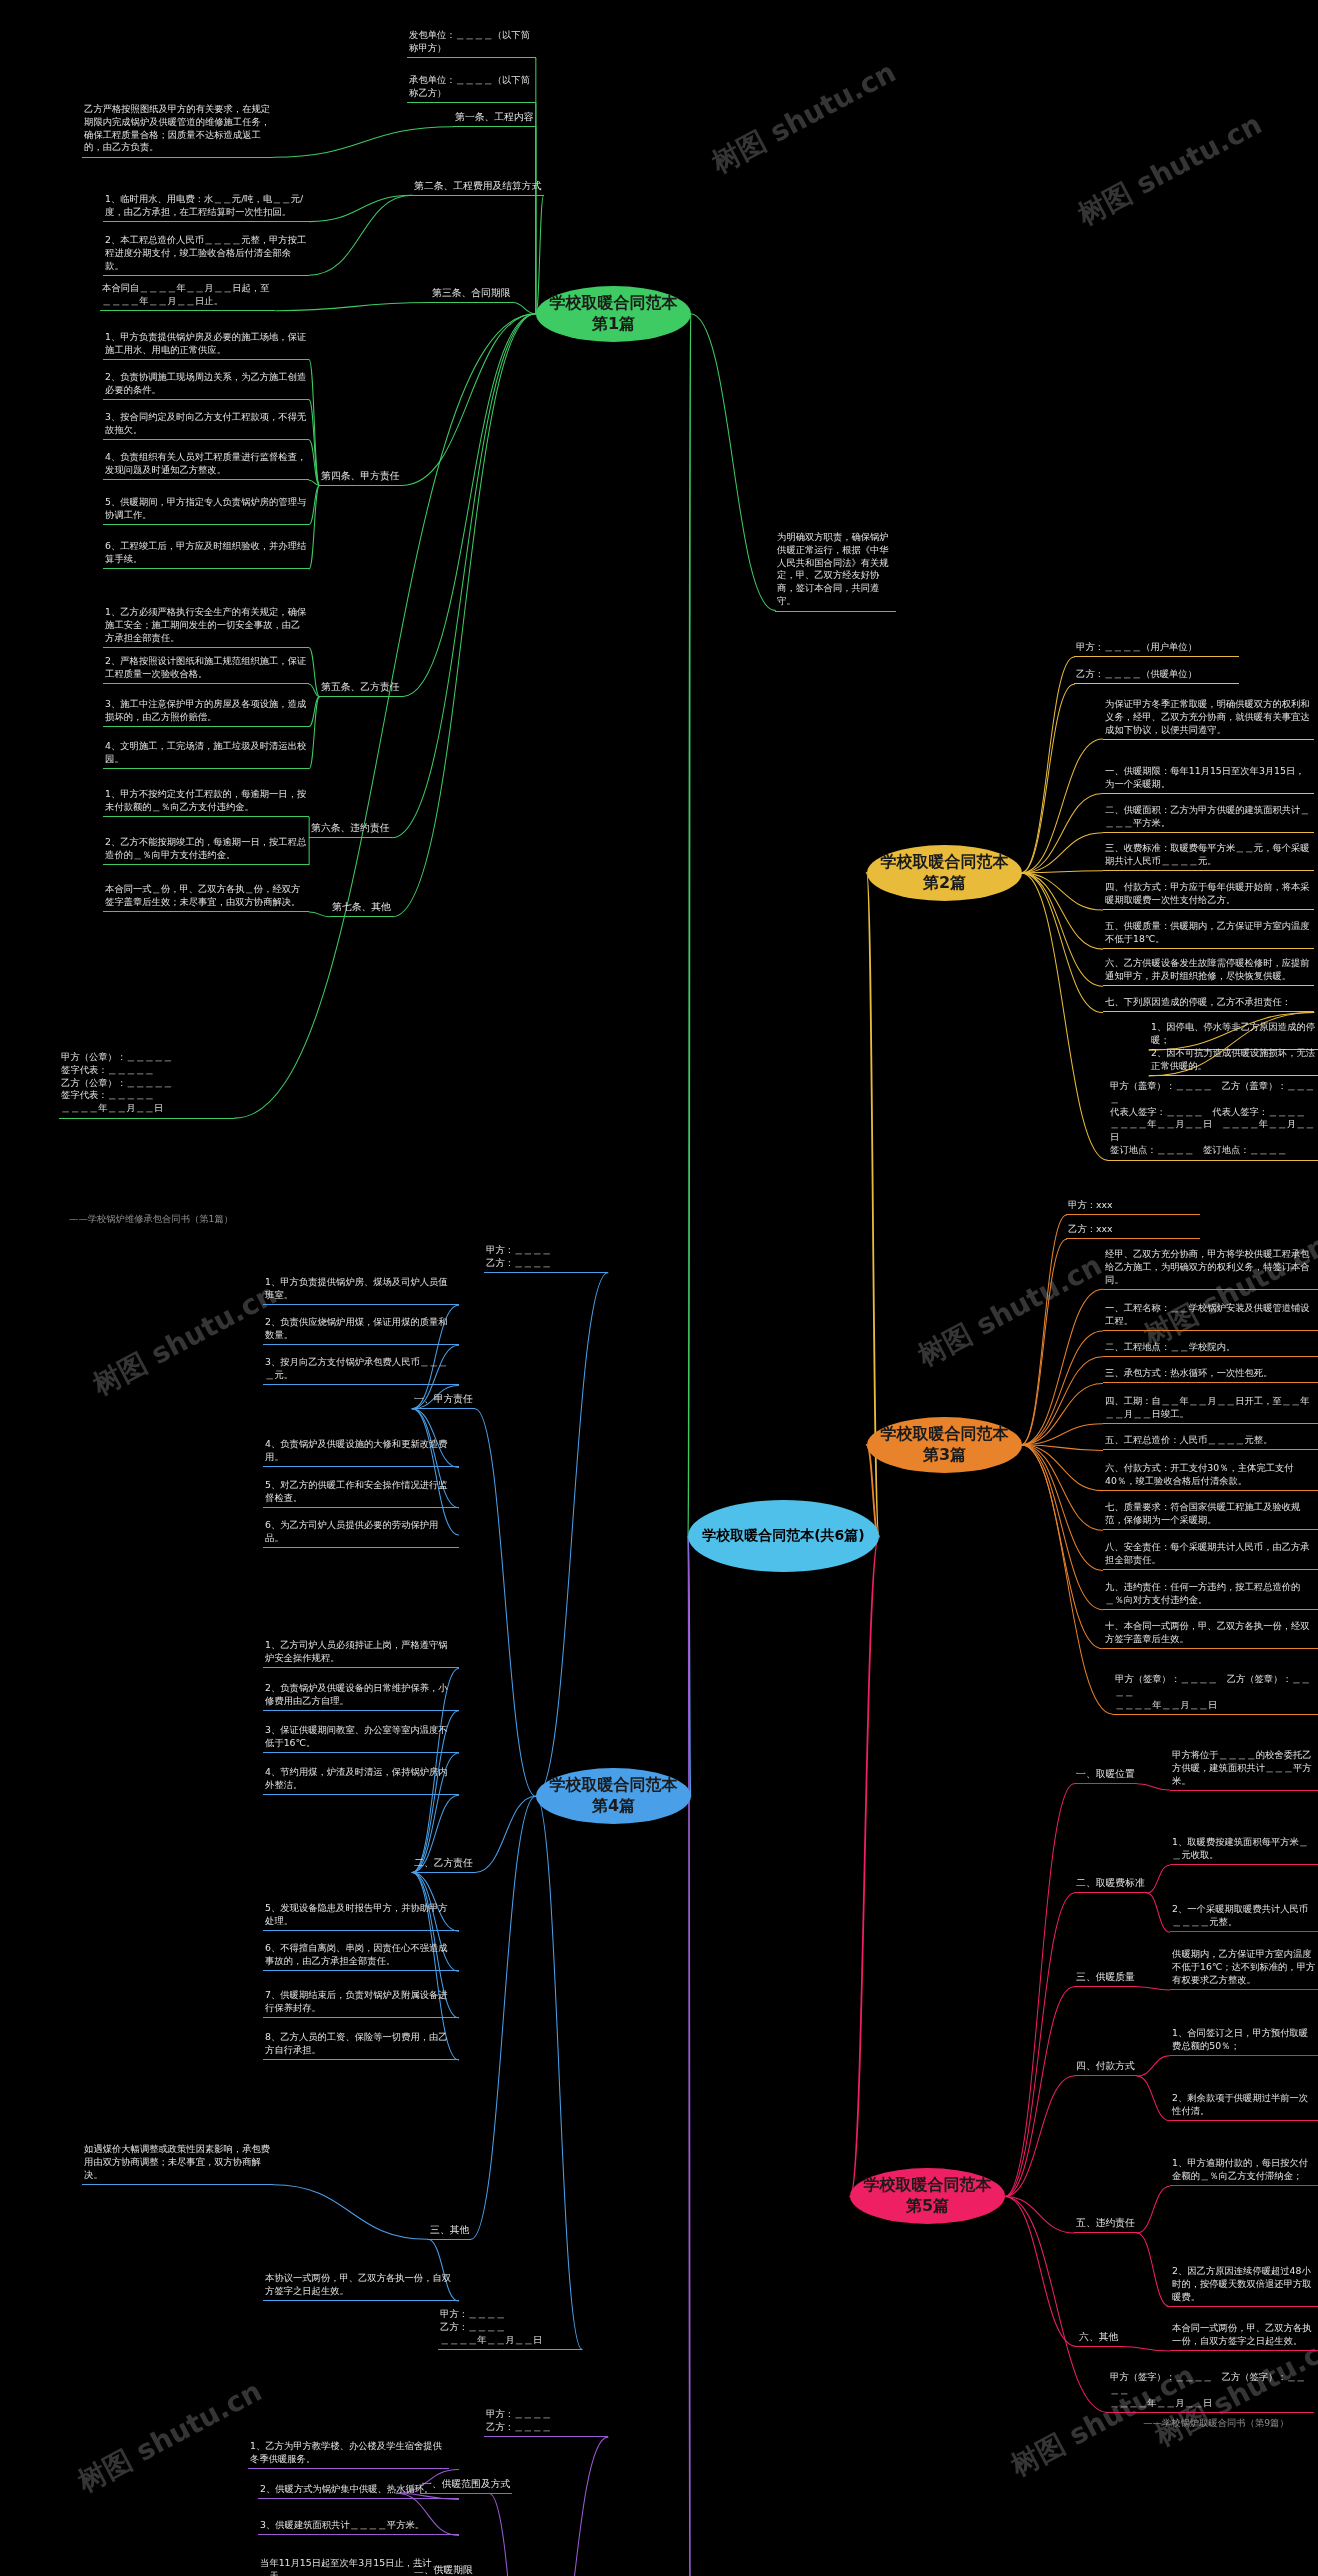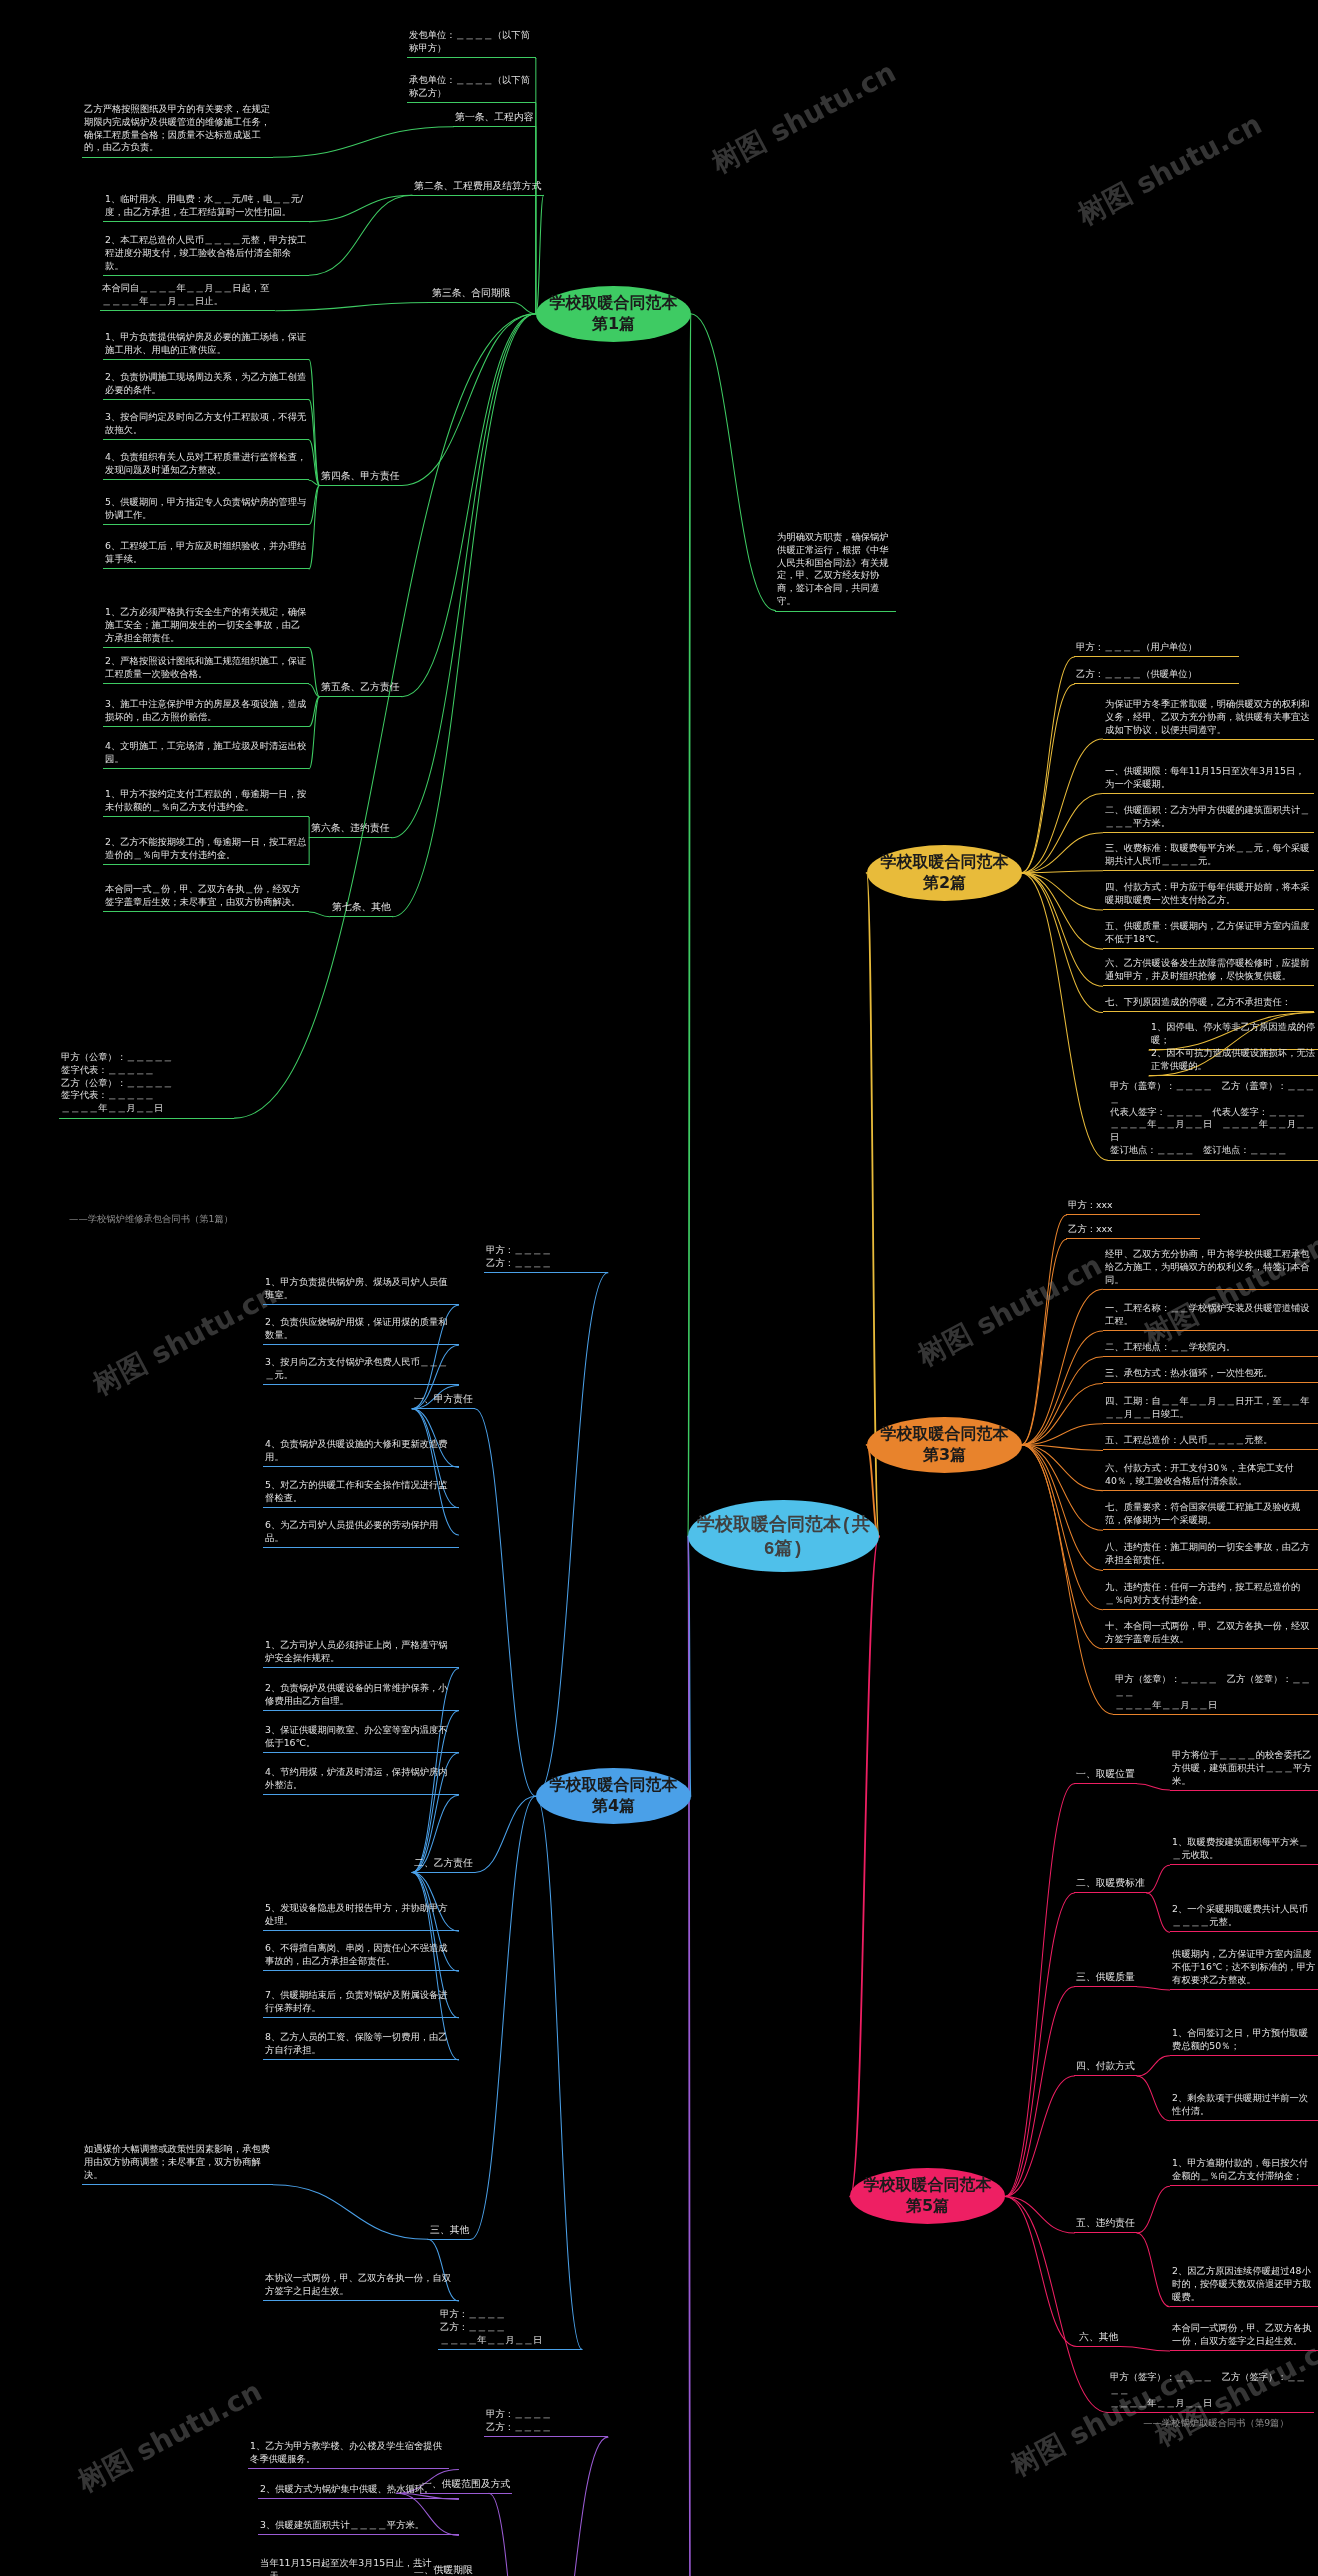--- a/index.html
+++ b/index.html
@@ -7,21 +7,21 @@
           font-family:"DejaVu Sans","Liberation Sans",sans-serif;}
   #edges{position:absolute;left:0;top:0;}
   .node{position:absolute;color:#e4e4e4;font-size:9.3px;line-height:1.38;
         white-space:pre-line;padding:1px 2.1px 2.6px 2.1px;box-sizing:border-box;}
   .node.text,.node.sig{border-bottom:1px solid;}
   .node.label{font-size:9.8px;font-weight:500;white-space:nowrap;border-bottom:1px solid;}
   .node.src{color:#8f8f8f;border-bottom:none;}
   .ellipse{position:absolute;display:flex;align-items:center;justify-content:center;
            border-radius:50%;color:#1b1b1b;font-weight:bold;text-align:center;
            box-sizing:border-box;padding:3.1px 7.2px;}
-  .ellipse.center{font-size:18px;color:#404040;font-family:Liberation Mono, monospace;}
+  .ellipse.center{font-size:14px;color:#000000;}
   .ellipse.branch{font-size:16px;}
   .watermark{position:absolute;color:rgba(140,140,140,0.38);font-size:28px;font-weight:bold;
              white-space:nowrap;transform:translate(-50%,-50%) rotate(-28deg);}
 </style>
 </head>
 <body>
 
 <div id="canvas">
   <svg id="edges" width="1319" height="3124" viewBox="0 0 2560 6063">
       <path d="M 1336 2982 C 1338 2982, 1338 609, 1340 609" fill="none" stroke="#3ecb63" stroke-width="3.5" stroke-linecap="round"></path>
@@ -211,21 +211,21 @@
     <div class="node text" style="left: 1066px; top: 1198px; width: 134px; border-bottom-color: rgb(232, 131, 44);">甲方：xxx</div>
     <div class="node text" style="left: 1066px; top: 1222px; width: 134px; border-bottom-color: rgb(232, 131, 44);">乙方：xxx</div>
     <div class="node text" style="left: 1103px; top: 1247px; width: 216px; border-bottom-color: rgb(232, 131, 44);">经甲、乙双方充分协商，甲方将学校供暖工程承包给乙方施工，为明确双方的权利义务，特签订本合同。</div>
     <div class="node text" style="left: 1103px; top: 1301px; width: 216px; border-bottom-color: rgb(232, 131, 44);">一、工程名称：＿＿学校锅炉安装及供暖管道铺设工程。</div>
     <div class="node text" style="left: 1103px; top: 1340px; width: 216px; border-bottom-color: rgb(232, 131, 44);">二、工程地点：＿＿学校院内。</div>
     <div class="node text" style="left: 1103px; top: 1366px; width: 216px; border-bottom-color: rgb(232, 131, 44);">三、承包方式：热水循环，一次性包死。</div>
     <div class="node text" style="left: 1103px; top: 1394px; width: 216px; border-bottom-color: rgb(232, 131, 44);">四、工期：自＿＿年＿＿月＿＿日开工，至＿＿年＿＿月＿＿日竣工。</div>
     <div class="node text" style="left: 1103px; top: 1433px; width: 216px; border-bottom-color: rgb(232, 131, 44);">五、工程总造价：人民币＿＿＿＿元整。</div>
     <div class="node text" style="left: 1103px; top: 1461px; width: 216px; border-bottom-color: rgb(232, 131, 44);">六、付款方式：开工支付30％，主体完工支付40％，竣工验收合格后付清余款。</div>
     <div class="node text" style="left: 1103px; top: 1500px; width: 216px; border-bottom-color: rgb(232, 131, 44);">七、质量要求：符合国家供暖工程施工及验收规范，保修期为一个采暖期。</div>
-    <div class="node text" style="left: 1103px; top: 1540px; width: 216px; border-bottom-color: rgb(232, 131, 44);">八、违约责任：施工期间的一切安全事故，由乙方承担全部责任。</div>
+    <div class="node text" style="left: 1103px; top: 1540px; width: 216px; border-bottom-color: rgb(232, 131, 44);">八、安全责任：每个采暖期共计人民币，由乙方承担全部责任。</div>
     <div class="node text" style="left: 1103px; top: 1580px; width: 216px; border-bottom-color: rgb(232, 131, 44);">九、违约责任：任何一方违约，按工程总造价的＿％向对方支付违约金。</div>
     <div class="node text" style="left: 1103px; top: 1619px; width: 216px; border-bottom-color: rgb(232, 131, 44);">十、本合同一式两份，甲、乙双方各执一份，经双方签字盖章后生效。</div>
     <div class="node sig" style="left: 1113px; top: 1672px; width: 206px; border-bottom-color: rgb(232, 131, 44);">甲方（签章）：＿＿＿＿　乙方（签章）：＿＿＿＿
 ＿＿＿＿年＿＿月＿＿日</div>
     <div class="ellipse branch" style="left: 536px; top: 1768px; width: 155px; height: 56px; background: rgb(74, 160, 232);">学校取暖合同范本 第4篇</div>
     <div class="node sig" style="left: 484px; top: 1243px; width: 124px; border-bottom-color: rgb(74, 160, 232);">甲方：＿＿＿＿
 乙方：＿＿＿＿</div>
     <div class="node label" style="left: 412px; top: 1391px; border-bottom-color: rgb(74, 160, 232);">一、甲方责任</div>
     <div class="node text" style="left: 263px; top: 1275px; width: 196px; border-bottom-color: rgb(74, 160, 232);">1、甲方负责提供锅炉房、煤场及司炉人员值班室。</div>
     <div class="node text" style="left: 263px; top: 1315px; width: 196px; border-bottom-color: rgb(74, 160, 232);">2、负责供应烧锅炉用煤，保证用煤的质量和数量。</div>

